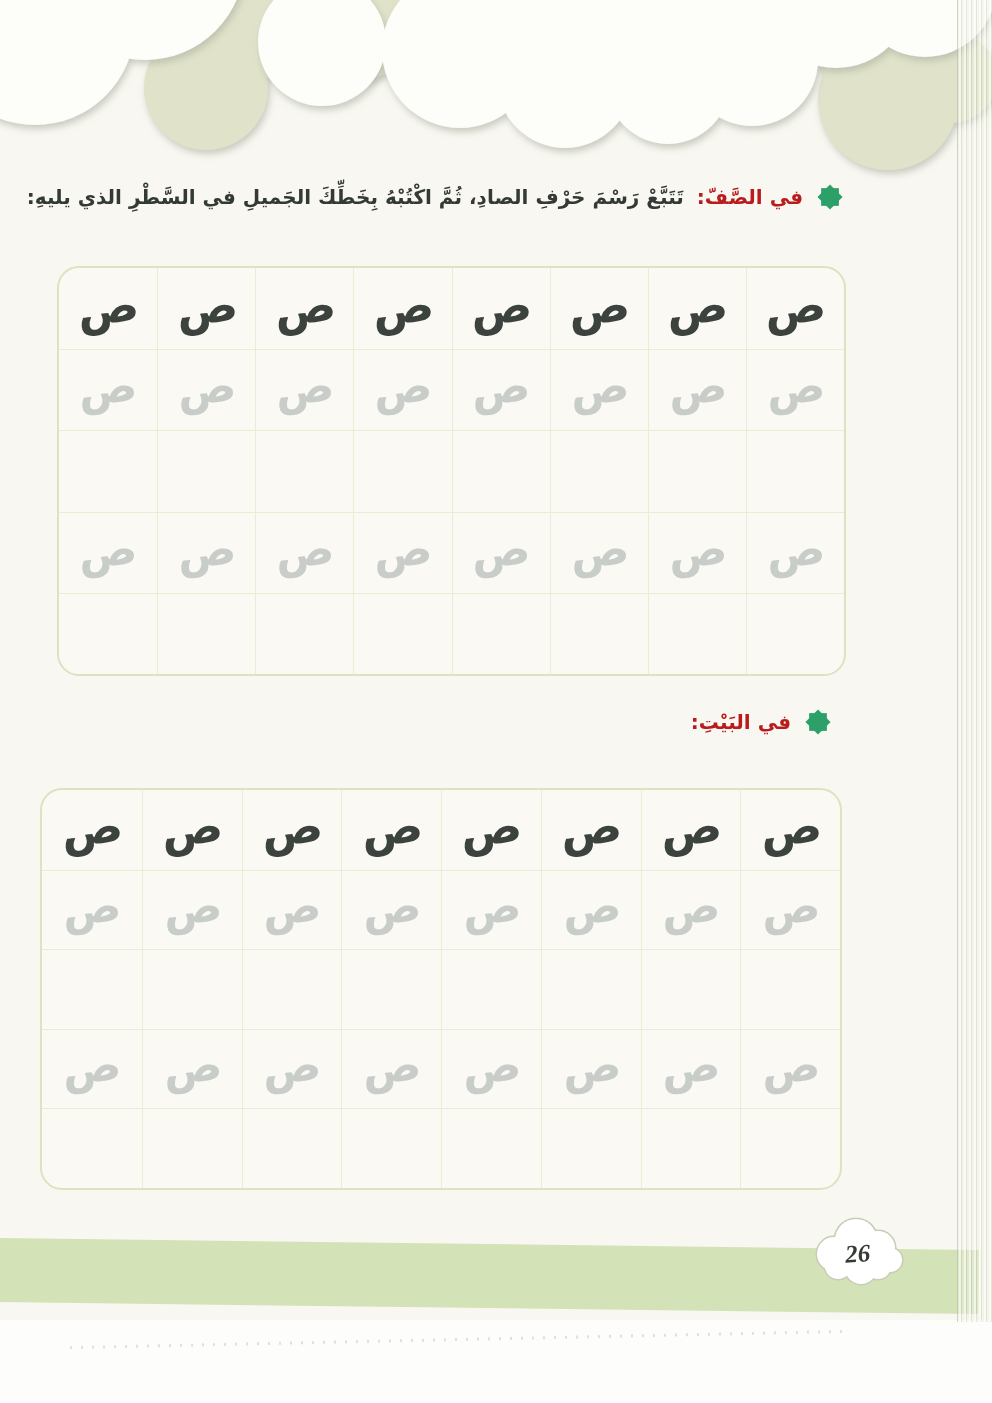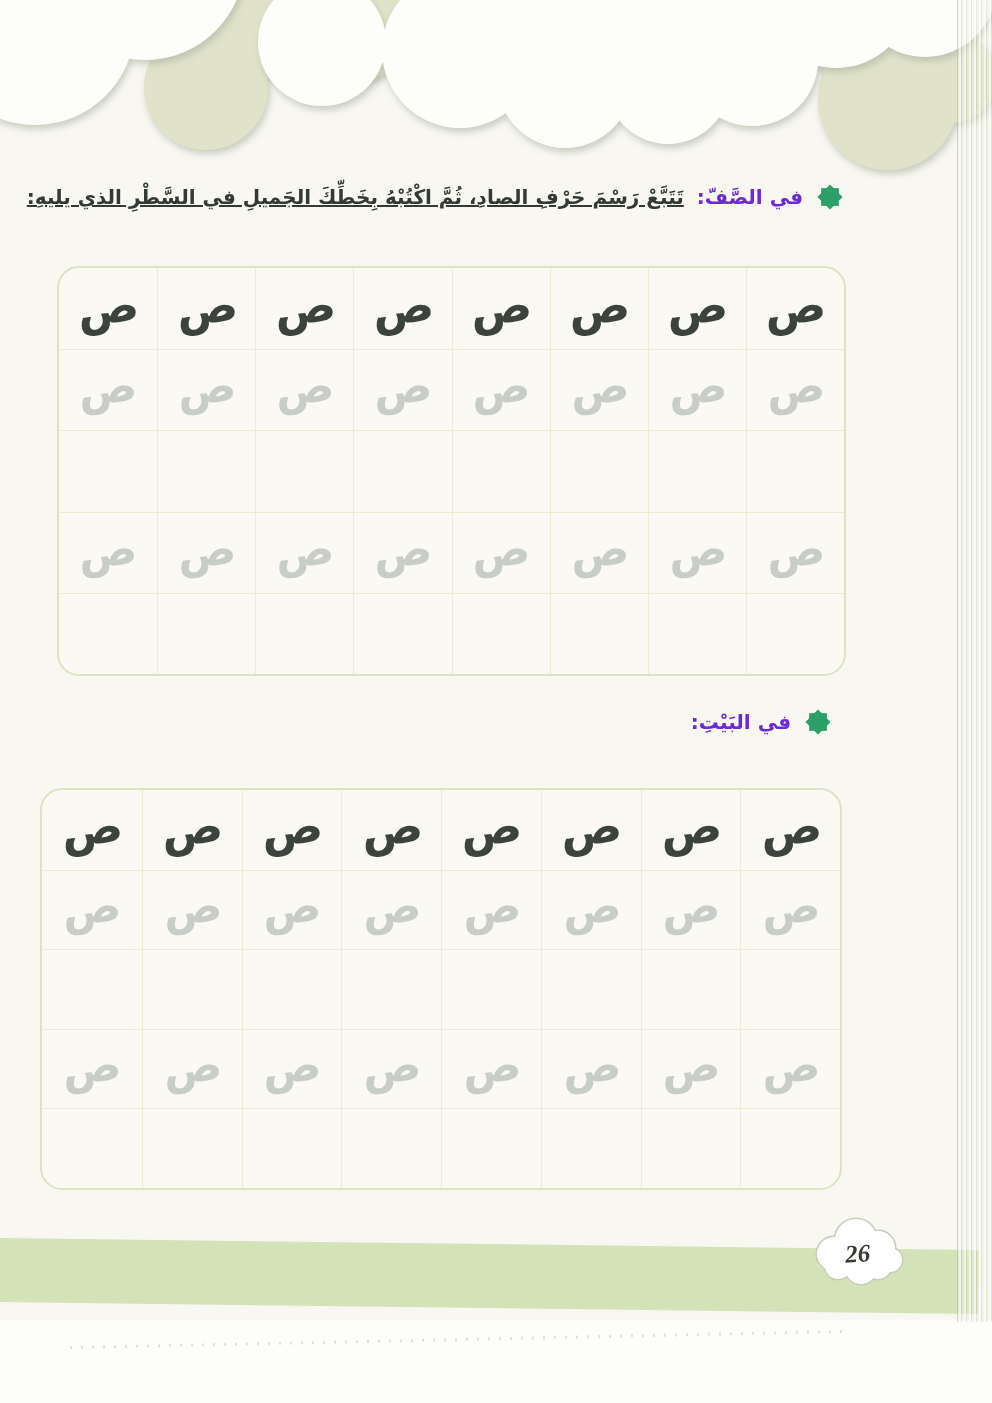--- a/index.html
+++ b/index.html
@@ -15,22 +15,22 @@
   
   .instruction{
     position:absolute;
     direction:rtl;
     display:flex;align-items:center;gap:13px;
     white-space:nowrap;
     font-weight:bold;font-size:20px;
     color:#333a35;
   }
   .instruction .star{flex:0 0 auto;width:28px;height:28px;}
-  .instruction .lbl{color:#6d28d9;}
-  .instruction .txt{color:#333a35;text-decoration:underline;}
+  .instruction .lbl{color:#b91c1c;}
+  .instruction .txt{color:#333a35;}
   
   .pgrid{
     position:absolute;
     display:grid;
     grid-template-columns:repeat(8,1fr);
     grid-auto-rows:1fr;
     border:2px solid #dde2c0;
     border-radius:22px;
     overflow:hidden;
     background:rgba(255,255,255,0.25);

